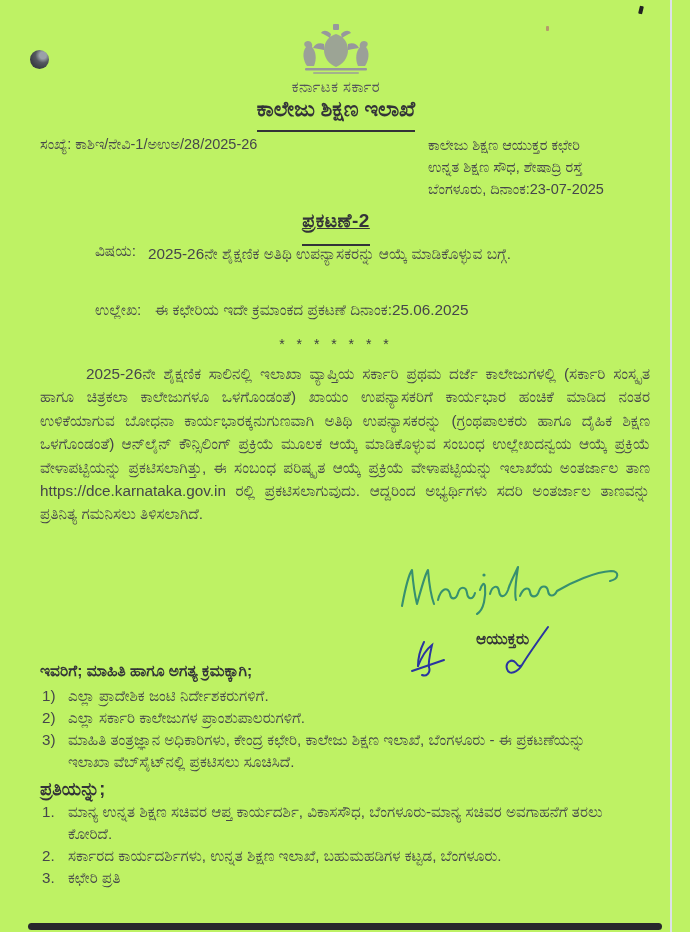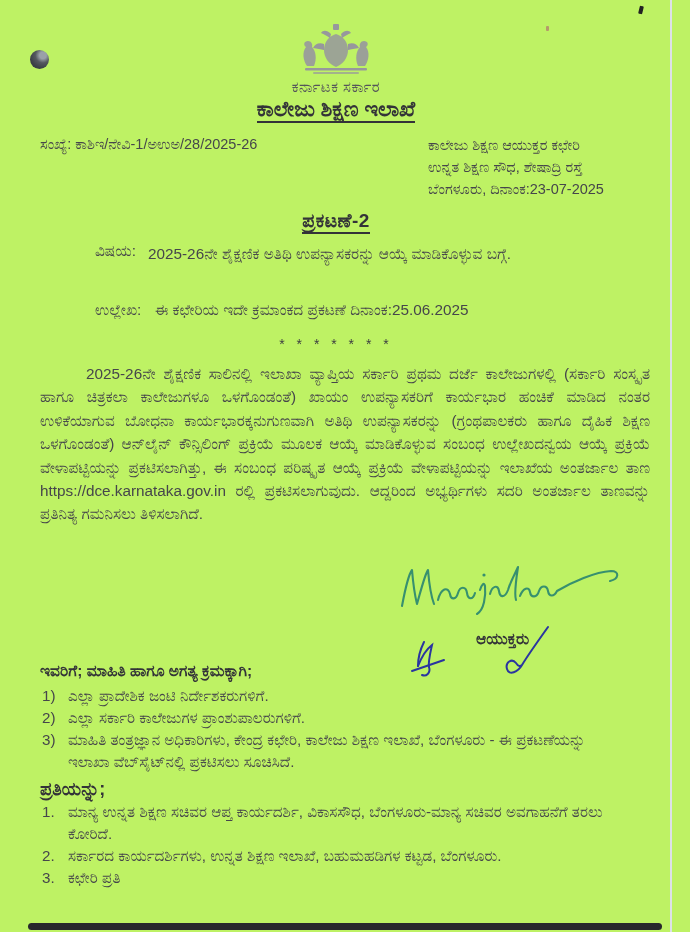--- a/index.html
+++ b/index.html
@@ -8,27 +8,27 @@
     background:#bef264;
     font-family:"Liberation Sans", sans-serif;
     color:#46464b; overflow:hidden;
   }
   .abs{position:absolute;}
   .center{text-align:center;}
   
   .emblem-wrap{top:22px; left:0; width:672px; display:flex; justify-content:center;}
   .org-line{top:78px; left:0; width:672px; font-size:15px; color:#55555a; letter-spacing:.5px;}
   .dept-line{top:97px; left:0; width:672px; font-size:21px; font-weight:bold; color:#333338;}
-  .dept-line span{border-bottom:2.5px solid #333338; padding-bottom:1px;}
+  .dept-line span{border-bottom:2.5px solid #333338; padding-bottom:10px;}
   
   .ref-no{top:136px; left:40px; font-size:14.5px;}
   .office-address{top:134px; left:428px; width:210px; font-size:14.5px; line-height:22px;}
   
   .notice-title{top:210px; left:0; width:672px; font-size:19px; font-weight:bold; color:#333338;}
-  .notice-title span{border-bottom:2.5px solid #333338; padding-bottom:1px; letter-spacing:.5px;}
+  .notice-title span{border-bottom:2.5px solid #333338; padding-bottom:13px; letter-spacing:.5px;text-decoration:underline;}
   
   .subject-label{top:242px; left:95px; font-size:15.3px;}
   .subject-text{top:242px; left:148px; width:400px; font-size:15.3px; line-height:23px; text-align:justify;}
   .reference-label{top:301px; left:95px; font-size:15.3px;}
   .reference-text{top:301px; left:155px; width:470px; font-size:15.3px;}
   .separator{top:336px; left:0; width:672px; font-size:14px; letter-spacing:4px; color:#3c3c41;}
   
   .body-par{top:362px; left:40px; width:610px; font-size:15.3px; line-height:23.4px;
             text-align:justify; text-indent:46px;}
   

